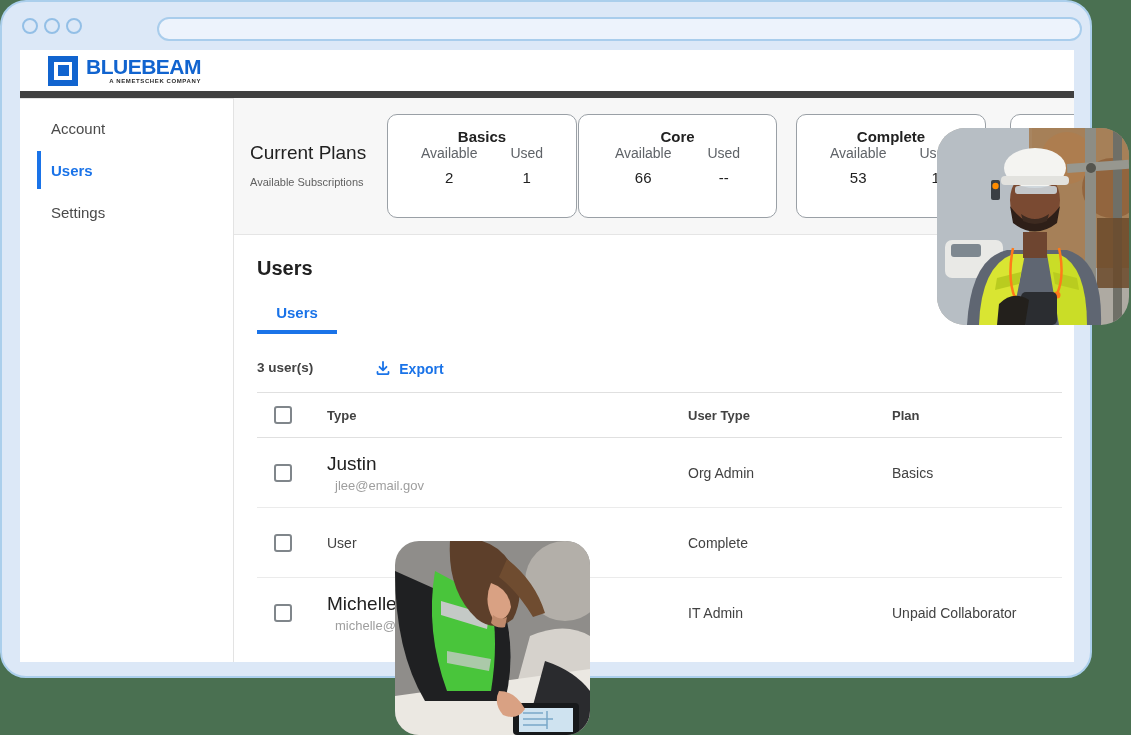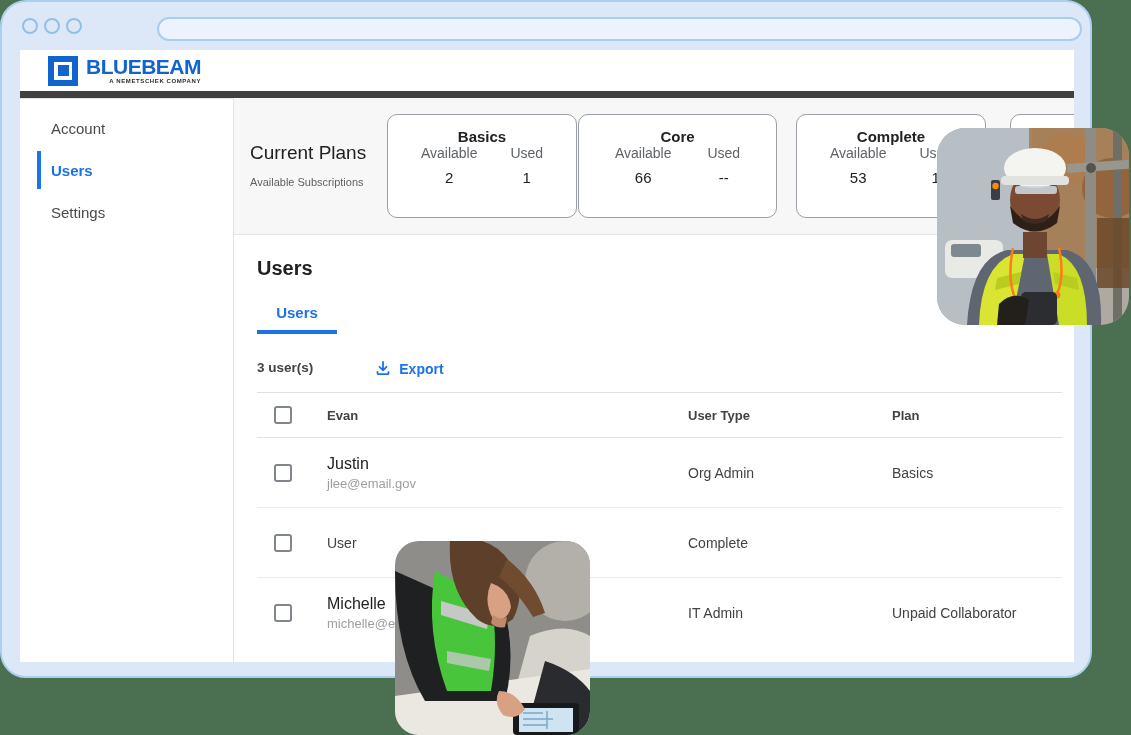--- a/index.html
+++ b/index.html
@@ -82,22 +82,22 @@
   .export-btn { display:flex; align-items:center; gap:8px; margin-left:62px; cursor:pointer; }
   .export-label { font-size:14px; font-weight:bold; color:#1a73e8; }
   
   .table { margin-top:15px; width:805px; border-top:1px solid #e0e0e0; }
   .t-row { display:grid; grid-template-columns:70px 361px 204px 1fr; align-items:center; }
   .t-head { height:45px; border-bottom:1px solid #e0e0e0; }
   .t-head .t-col { font-size:13px; font-weight:bold; color:#424242; }
   .t-body-row { height:70px; border-bottom:1px solid #ebebeb; }
   .t-body-row:last-child { border-bottom:none; }
   .cb { width:18px; height:18px; border:2px solid #80868b; border-radius:3px; background:#fff; margin-left:17px; cursor:pointer; }
-  .cell-name { font-size:16px; font-weight:500; color:#212121; }
-  .cell-email { font-size:13px; color:#9e9e9e; margin-top:3px; }
+  .cell-name { font-size:19px; font-weight:500; color:#212121; }
+  .cell-email { font-size:13px; color:#9e9e9e; margin-top:3px;margin-left:8px; }
   .cell-plain { font-size:14px; color:#424242; }
   
   .photo { position:absolute; overflow:hidden; }
   .photo-worker { left:937px; top:128px; width:192px; height:197px; border-radius:28px; }
   .photo-tablet { left:395px; top:541px; width:195px; height:194px; border-radius:24px; }
   .photo svg { display:block; width:100%; height:100%; }
 </style>
 </head>
 <body>
 
@@ -209,21 +209,21 @@
                 <path d="M8 2 v8 M4.5 6.8 L8 10.3 L11.5 6.8" fill="none" stroke="#1a73e8" stroke-width="1.8" stroke-linecap="round" stroke-linejoin="round"></path>
                 <path d="M2.5 12 v1.2 q0 1 1 1 h9 q1 0 1-1 V12" fill="none" stroke="#1a73e8" stroke-width="1.8" stroke-linecap="round"></path>
               </svg>
               <span class="export-label">Export</span>
             </div>
           </div>
 
           <div class="table">
             <div class="t-row t-head">
               <div class="cb"></div>
-              <div class="t-col">Evan</div>
+              <div class="t-col">Type</div>
               <div class="t-col">User Type</div>
               <div class="t-col">Plan</div>
             </div>
 
             <div class="t-row t-body-row">
               <div class="cb"></div>
               <div>
                 <div class="cell-name">Justin</div>
                 <div class="cell-email">jlee@email.gov</div>
               </div>

